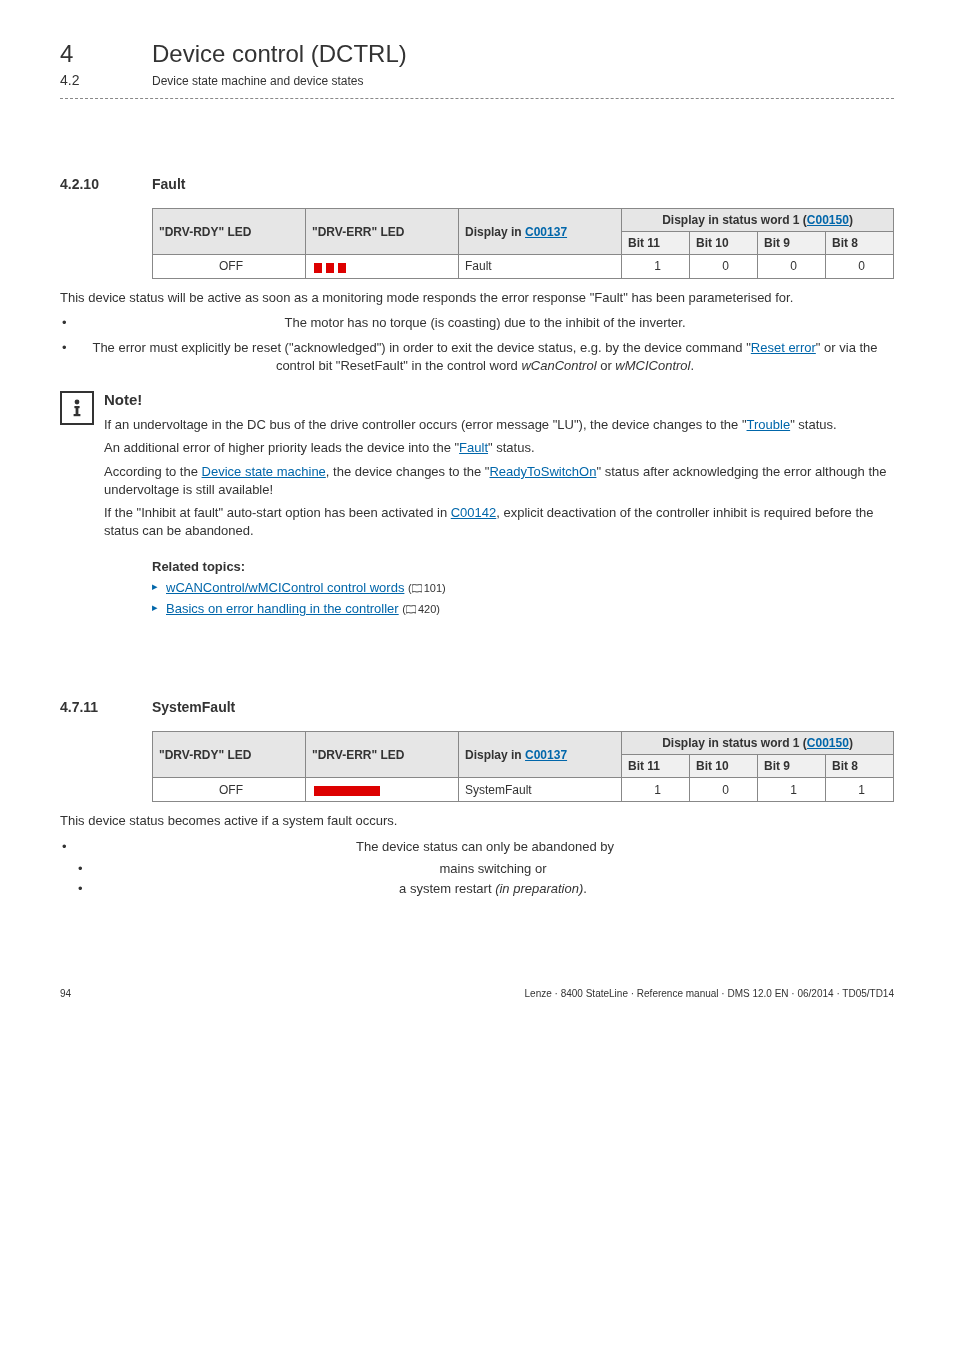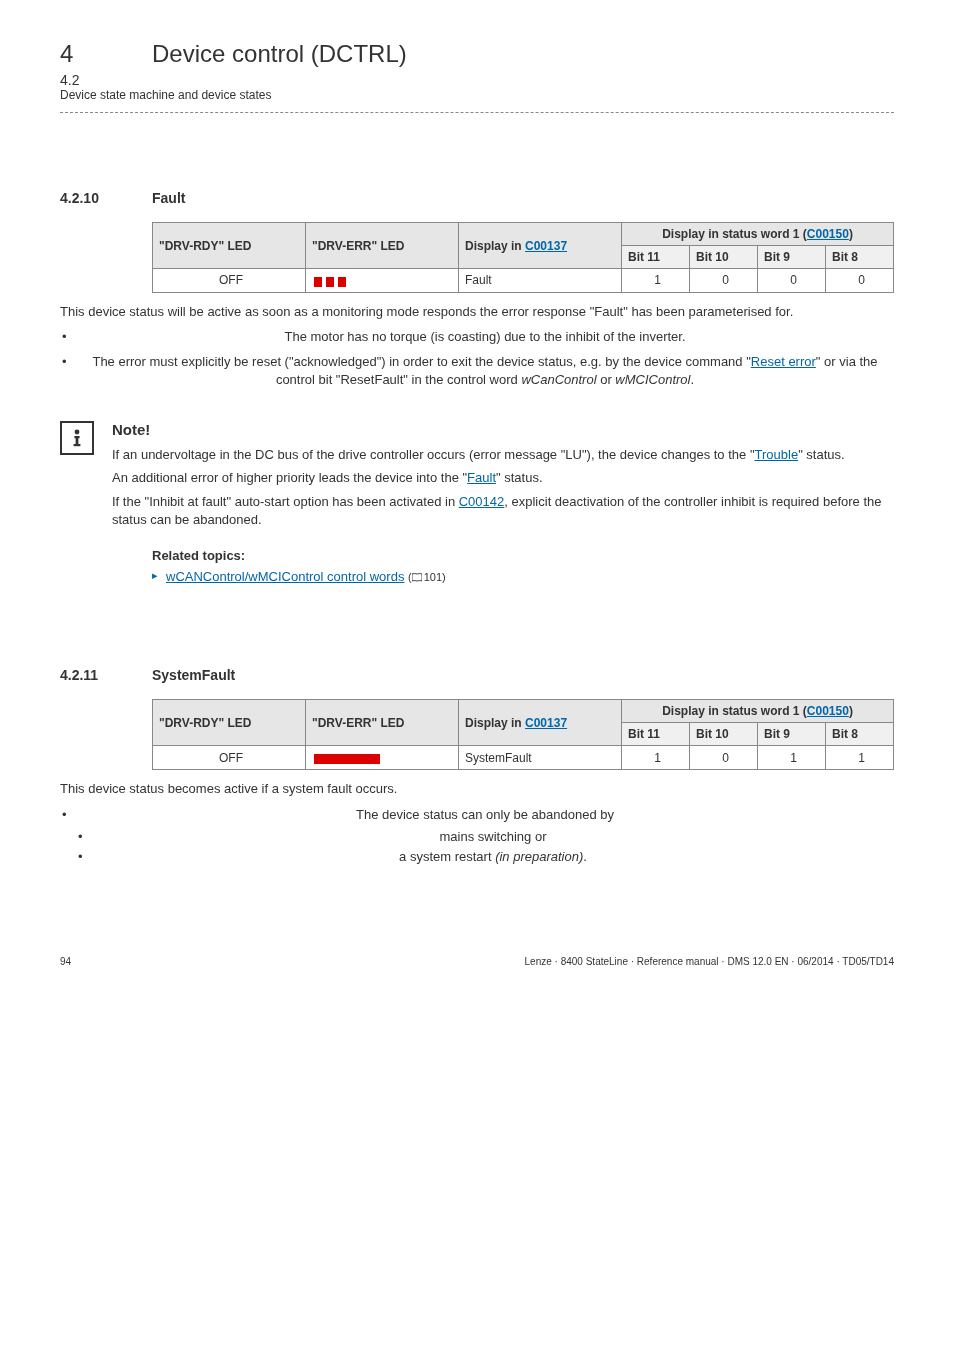--- a/index.html
+++ b/index.html
@@ -23,21 +23,20 @@
     font-size: 24px;
     width: 92px;
   }
   .hdr-title {
     font-size: 24px;
   }
   .subhdr-row {
     display: flex;
     align-items: baseline;
     margin-bottom: 10px;
-    flex-direction: column;
   }
   .subhdr-num {
     font-size: 14px;
     width: 92px;
   }
   .subhdr-title {
     font-size: 12px;
   }
   .dash-rule {
     border: none;
@@ -135,22 +134,21 @@
     margin-bottom: 2px;
   }
   ul.sub-bullets > li::before {
     content: "•";
     position: absolute;
     left: 2px;
     top: 0;
   }
   .note-wrap {
     display: flex;
-    margin: 32px 0 14px 0;
-    gap: 8px;
+    margin: 16px 0 14px 0;
   }
   .note-icon {
     width: 30px;
     height: 30px;
     border: 2px solid #333;
     display: flex;
     align-items: center;
     justify-content: center;
     margin-right: 10px;
     flex: 0 0 30px;
@@ -288,39 +286,48 @@
   </div>
   <div class="note-body">
     <div class="note-title">Note!</div>
     <p class="note-para">
       <span>If an undervoltage in the DC bus of the drive controller occurs (error message "LU"), the device changes to the "</span><span class="link">Trouble</span><span>" status.</span>
     </p>
     <p class="note-para">
       <span>An additional error of higher priority leads the device into the "</span><span class="link">Fault</span><span>" status.</span>
     </p>
     <p class="note-para">
+      <span>According to the </span><span class="link">Device state machine</span><span>, the device changes to the "</span><span class="link">ReadyToSwitchOn</span><span>" status after acknowledging the error although the undervoltage is still available!</span>
+    </p>
+    <p class="note-para">
       <span>If the "Inhibit at fault" auto-start option has been activated in </span><span class="link">C00142</span><span>,  explicit deactivation of the controller inhibit is required before the status can be abandoned.</span>
     </p>
   </div>
 </div>
 
 <div class="indented">
   <div class="related-title">Related topics:</div>
   <ul class="arrow-list">
     <li>
       <span class="link">wCANControl/wMCIControl control words</span>
       <span class="page-ref"> (<svg class="book-icon" width="10" height="9">
             <path d="M0 1 Q2 0 5 1 Q8 0 10 1 L10 8 Q8 7 5 8 Q2 7 0 8 Z" fill="none" stroke="#333" stroke-width="0.9"></path>
           </svg><span>101</span>)</span>
     </li>
+    <li>
+      <span class="link">Basics on error handling in the controller</span>
+      <span class="page-ref"> (<svg class="book-icon" width="10" height="9">
+            <path d="M0 1 Q2 0 5 1 Q8 0 10 1 L10 8 Q8 7 5 8 Q2 7 0 8 Z" fill="none" stroke="#333" stroke-width="0.9"></path>
+          </svg><span>420</span>)</span>
+    </li>
   </ul>
 </div>
 
 <div class="sec-row" style="margin-top:36px;">
-  <div class="sec-num">4.2.11</div>
+  <div class="sec-num">4.7.11</div>
   <div class="sec-title">SystemFault</div>
 </div>
 
 <div class="indented">
   <table class="status">
     <tbody>
         <tr>
       <th rowspan="2" style="width:140px;">"DRV-RDY" LED</th>
       <th rowspan="2" style="width:140px;">"DRV-ERR" LED</th>
       <th rowspan="2" style="width:150px;">

